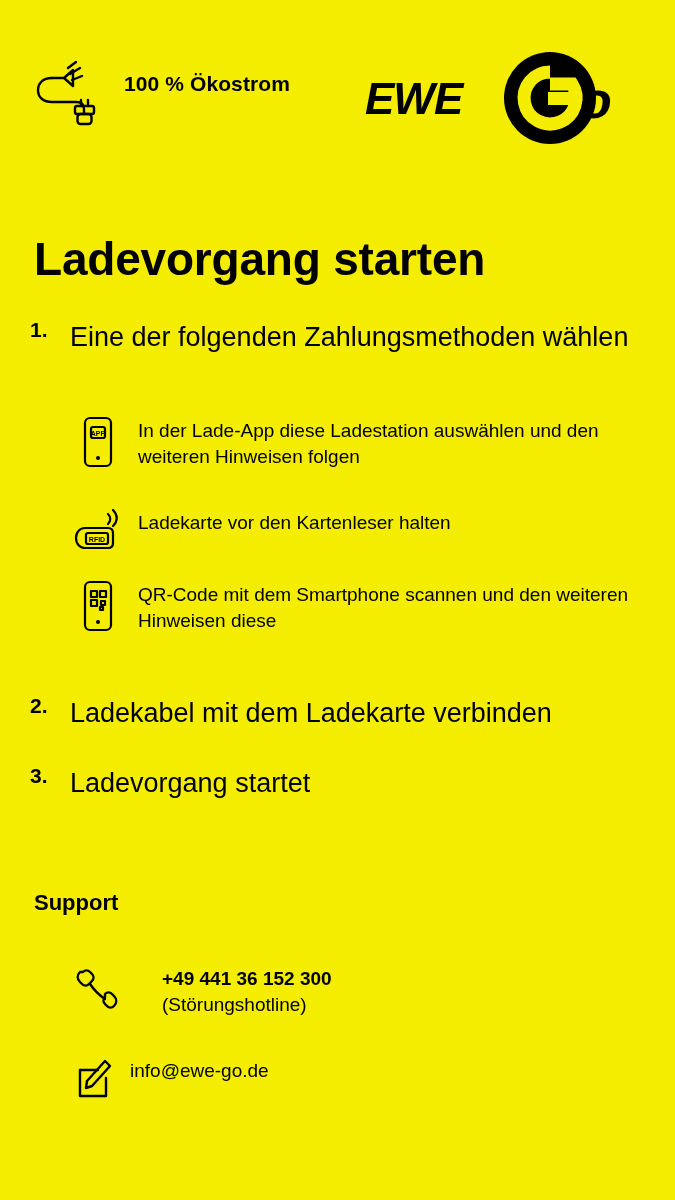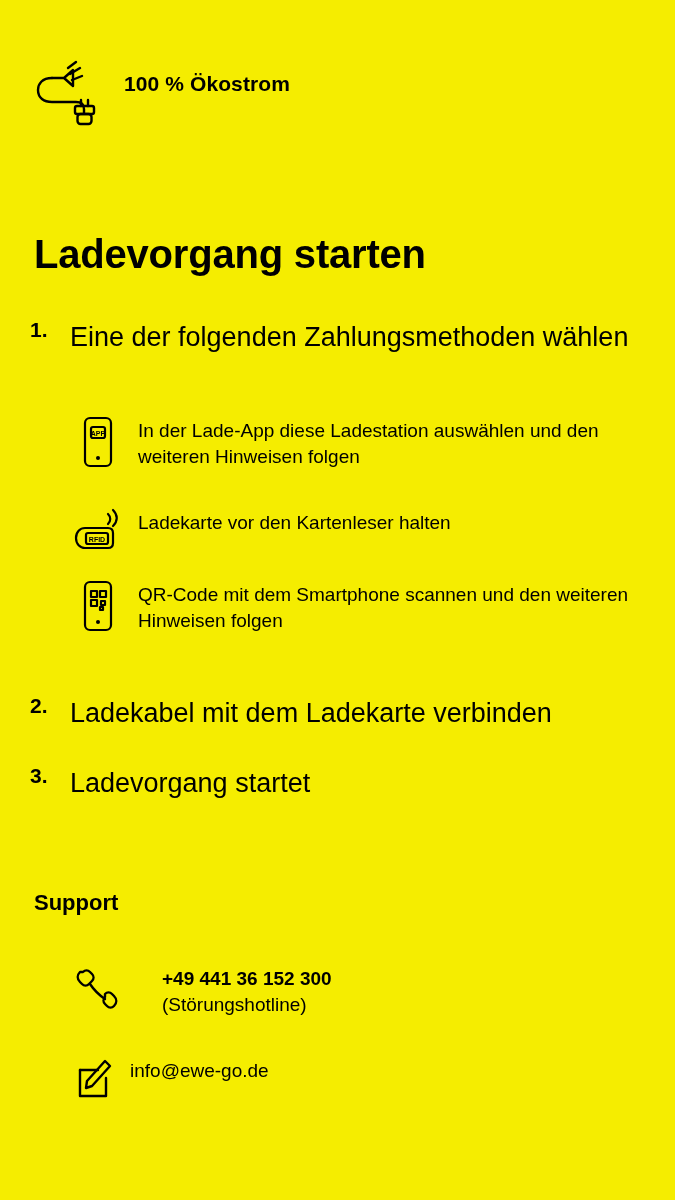--- a/index.html
+++ b/index.html
@@ -48,21 +48,21 @@
     top: 0px;
     width: 260px;
     height: 100px;
   }
 
   
   .main-title {
     position: absolute;
     left: 34px;
     top: 232px;
-    font-size: 40px;
+    font-size: 46px;
     font-weight: bold;
     letter-spacing: -0.2px;
   }
 
   
   .step {
     position: absolute;
     left: 30px;
     width: 620px;
   }
@@ -157,20 +157,29 @@
           <path d="M36,12 L44,6 M38,18 L48,12 M40,24 L50,20"></path>
           <rect x="43" y="50" width="19" height="8" rx="2"></rect>
           <rect x="45.5" y="58" width="14" height="10" rx="3"></rect>
           <path d="M49,50 L49,44 M56,50 L56,44"></path>
         </g>
       </svg>
     </div>
 
     <div class="eco-label">100 % Ökostrom</div>
 
+    <div class="logo">
+      <svg viewBox="0 0 260 100" width="260" height="100">
+        <text x="0" y="66" font-family="Liberation Sans, sans-serif" font-size="44" font-weight="bold" font-style="italic" fill="#000" letter-spacing="-1">EWE</text>
+        <circle cx="185" cy="50" r="46" fill="#000"></circle>
+        <path d="M185 24 a26 26 0 1 0 22 12 L185 36" fill="none" stroke="#F5ED00" stroke-width="13" stroke-linecap="butt"></path>
+        <rect x="183" y="44" width="28" height="13" fill="#F5ED00"></rect>
+        <text x="215" y="70" font-family="Liberation Sans, sans-serif" font-size="52" font-weight="bold" font-style="italic" fill="#000">o</text>
+      </svg>
+    </div>
   </div>
 
   <div class="main-title">Ladevorgang starten</div>
 
   <div class="step" id="step1">
     <div class="step-num">1.</div>
     <div class="step-text">Eine der folgenden Zahlungsmethoden wählen</div>
   </div>
 
   <div class="method" id="method2">
@@ -209,21 +218,21 @@
           <rect x="15" y="4" width="26" height="48" rx="5"></rect>
           <rect x="21" y="13" width="6" height="6"></rect>
           <rect x="30" y="13" width="6" height="6"></rect>
           <rect x="21" y="22" width="6" height="6"></rect>
           <rect x="31" y="23" width="4" height="4"></rect>
           <rect x="30" y="29" width="3" height="3"></rect>
           <circle cx="28" cy="44" r="2" fill="#000" stroke="none"></circle>
         </g>
       </svg>
     </div>
-    <div class="method-text">QR-Code mit dem Smartphone scannen und den weiteren Hinweisen folgen</div>
+    <div class="method-text">QR-Code mit dem Smartphone scannen und den weiteren Hinweisen diese</div>
   </div>
 
   <div class="step" id="step2">
     <div class="step-num">2.</div>
     <div class="step-text">Ladekabel mit dem Ladekarte verbinden</div>
   </div>
 
   <div class="step" id="step3">
     <div class="step-num">3.</div>
     <div class="step-text">Ladevorgang startet</div>

